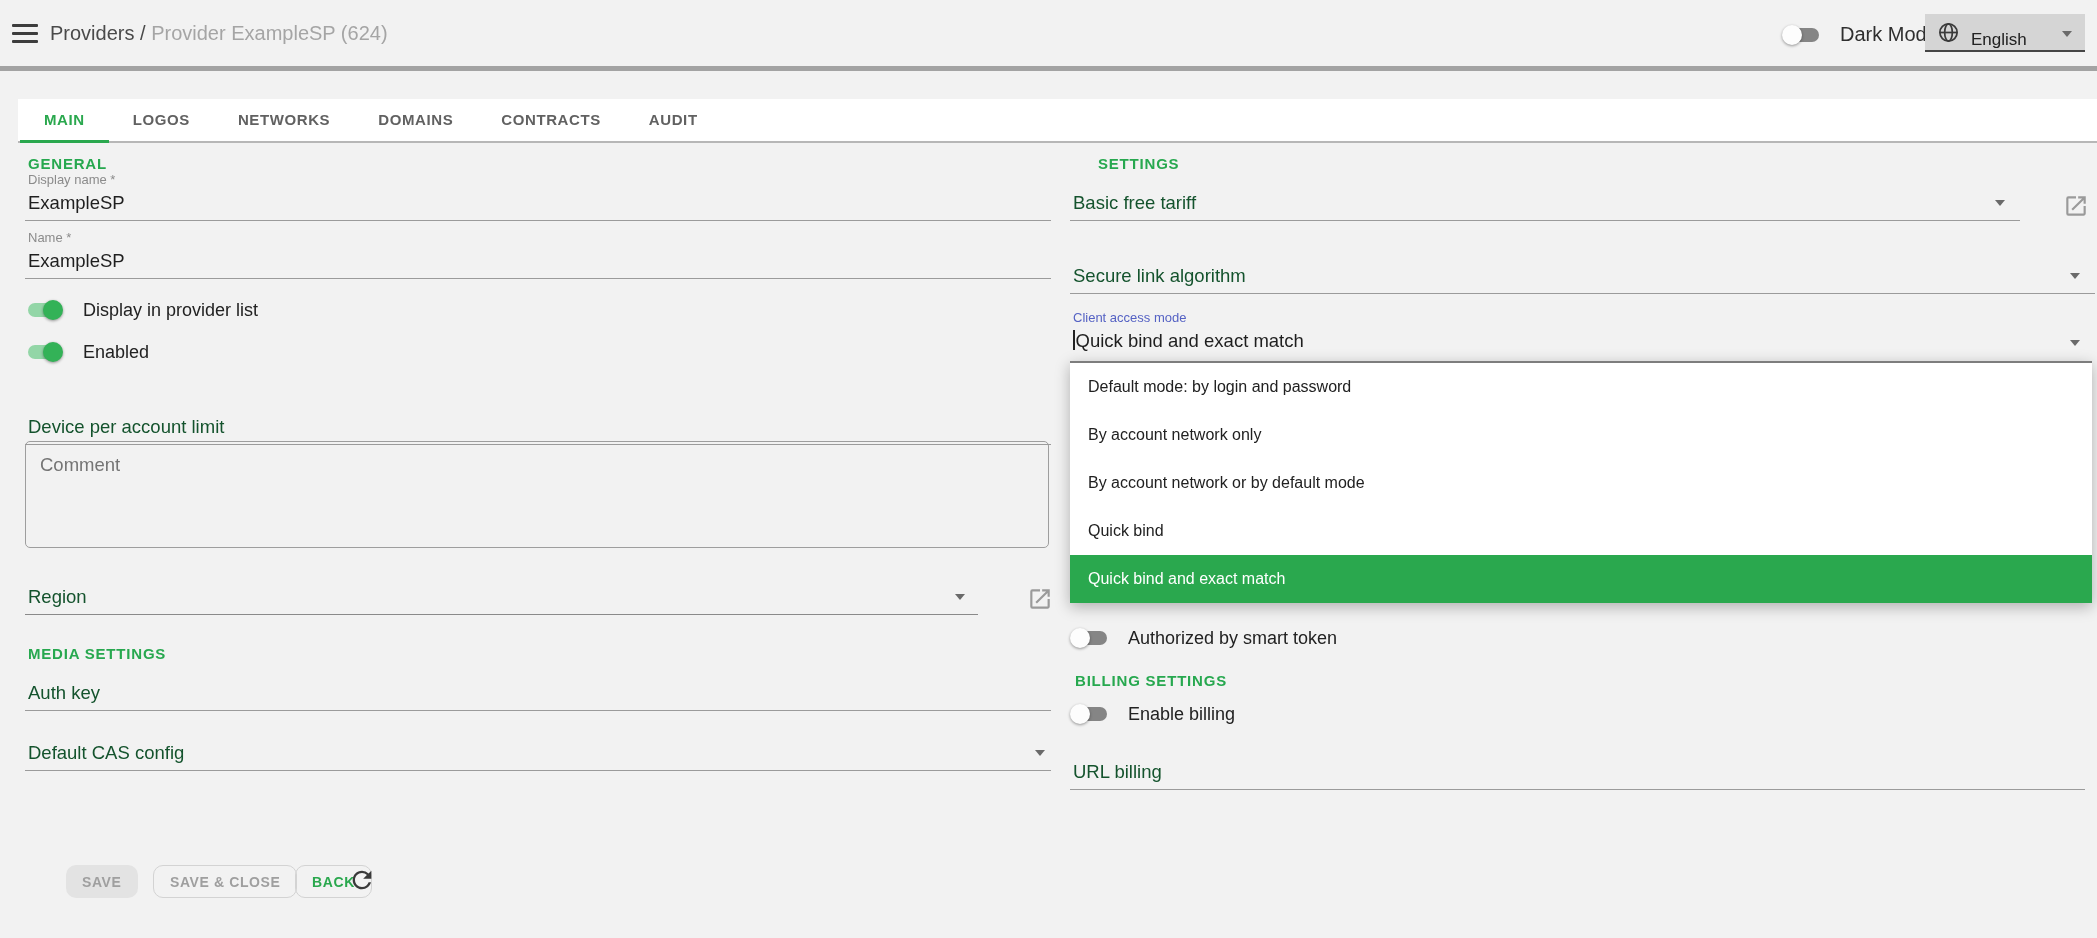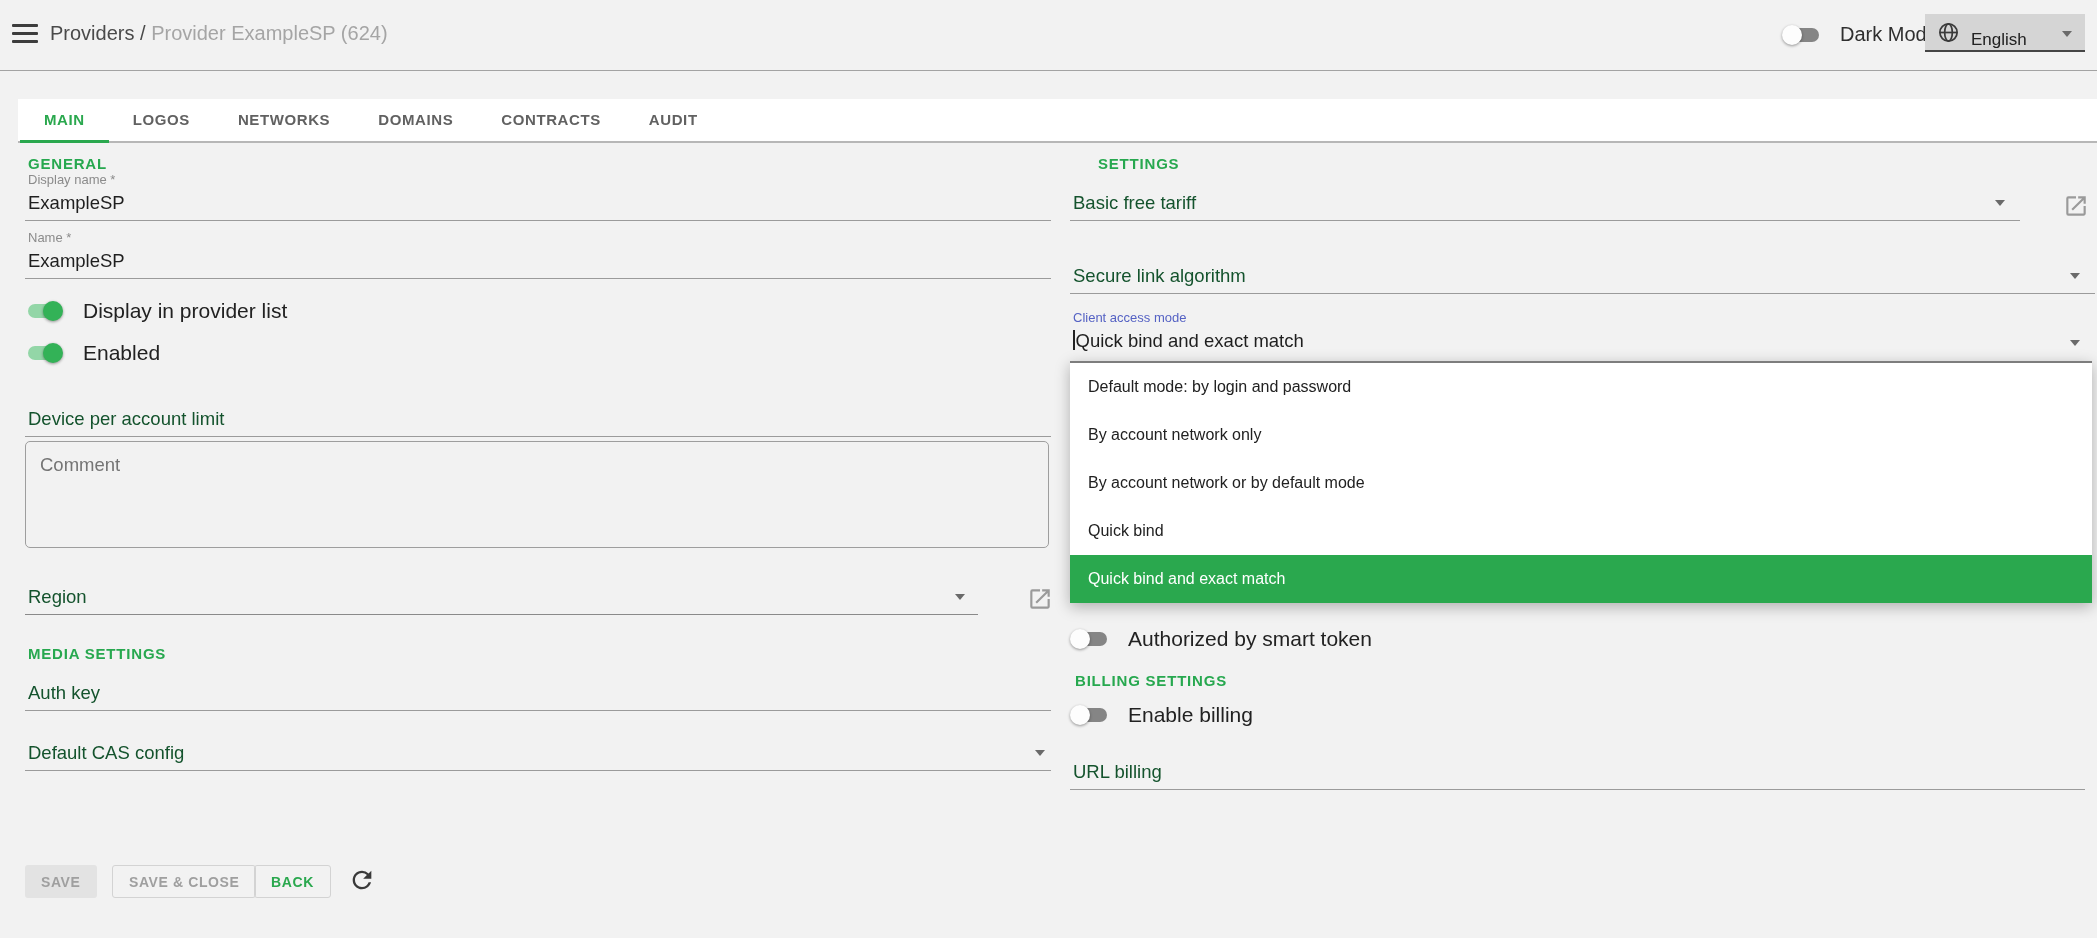--- a/index.html
+++ b/index.html
@@ -1,21 +1,21 @@
 <!DOCTYPE html>
 <html><head>
 <meta charset="utf-8">
 <style>
   * { margin:0; padding:0; box-sizing:border-box; }
   html,body { background:#f2f2f2; }
   body { font-family:"Liberation Sans", sans-serif; color:#2b2b2b; }
   .canvas { position:relative; width:2097px; height:938px; overflow:hidden; background:#f2f2f2; }
 
   
-  .topbar { position:absolute; left:0; top:0; width:2097px; height:71px; border-bottom:1px solid #a3a3a3; }
+  .topbar { position:absolute; left:0; top:0; width:2097px; height:71px; border-bottom:5px solid #a3a3a3; }
   .hamburger { position:absolute; left:12px; top:24px; width:26px; height:19px; cursor:pointer; }
   .hamburger span { display:block; height:3px; background:#3d3d3d; border-radius:1px; margin-bottom:5px; }
   .breadcrumb { position:absolute; left:50px; top:22px; font-size:20px; white-space:nowrap; }
   .crumb-root { color:#4a4a4a; }
   .crumb-cur { color:#a5a5a5; }
 
   .dm-wrap { position:absolute; left:1782px; top:24px; display:flex; align-items:center; }
   .dm-label { position:absolute; left:1840px; top:23px; font-size:20px; color:#2f2f2f; }
 
   .lang { position:absolute; left:1925px; top:14px; width:160px; height:38px; background:#d5d5d5; border-bottom:2px solid #454545; display:flex; align-items:center; cursor:pointer; }
@@ -45,32 +45,32 @@
 
   
   .swrow { position:absolute; display:flex; align-items:center; cursor:pointer; }
   .sw { position:relative; width:40px; height:22px; flex:0 0 40px; }
   .sw .track { position:absolute; left:3px; top:4px; width:34px; height:14px; border-radius:8px; }
   .sw .thumb { position:absolute; top:1px; width:20px; height:20px; border-radius:50%; box-shadow:0 1px 3px rgba(0,0,0,.4); }
   .sw.on  .track { background:#93d6a7; }
   .sw.on  .thumb { left:18px; background:#33b257; }
   .sw.off .track { background:#858585; }
   .sw.off .thumb { left:0; background:#fdfdfd; }
-  .swlabel { margin-left:18px; font-size:21px; color:#222; }
+  .swlabel { margin-left:18px; font-size:18px; color:#222; }
 
   
   .comment-box { position:absolute; left:25px; top:441px; width:1024px; height:107px; border:1px solid #9e9e9e; border-radius:5px; padding:12px 14px; font-size:18.5px; color:#757575; cursor:text; }
 
   
   .panel { position:absolute; left:1070px; top:361px; width:1022px; background:#ffffff; border-top:2px solid #7d7d7d; box-shadow:0 4px 14px rgba(0,0,0,.28); z-index:5; }
   .opt { height:48px; line-height:48px; padding-left:18px; font-size:16px; color:#212121; cursor:pointer; white-space:nowrap; }
   .opt.selected { background:#2aa84e; color:#ffffff; }
 
   
-  .btn { position:absolute; top:865px; height:33px; border-radius:3px; font-family:"Liberation Sans", sans-serif; font-size:14px; font-weight:bold; letter-spacing:0.6px; padding:0 16px; cursor:pointer; background:transparent; }
+  .btn { position:absolute; top:865px; height:33px; border-radius:10px; font-family:"Liberation Sans", sans-serif; font-size:14px; font-weight:bold; letter-spacing:0.6px; padding:0 16px; cursor:pointer; background:transparent;margin-left:41px; }
   .btn.disabled-filled { left:25px; background:#e3e3e3; border:none; color:#9f9f9f; }
   .btn.disabled-outline { left:112px; border:1px solid #d3d3d3; color:#9f9f9f; }
   .btn.back { left:254px; border:1px solid #d3d3d3; color:#2aa84e; }
   .refresh { position:absolute; left:348px; top:866px; width:28px; height:28px; cursor:pointer; }
 
   .extlink { position:absolute; width:26px; height:26px; cursor:pointer; }
 </style>
 </head>
 <body>
 
@@ -139,21 +139,21 @@
 
   <div class="swrow" style="left:25px; top:341px;">
     <div class="sw on">
         <div class="track"></div>
         <div class="thumb"></div>
       </div>
     <div class="swlabel">Enabled</div>
   </div>
 
   <div class="field" style="left:25px; top:398px; width:1026px;">
-    <div class="fvalue empty" style="margin-top:8px;">Device per account limit</div>
+    <div class="fvalue empty" style="margin-top:16px;">Device per account limit</div>
     <div class="underline"></div>
   </div>
 
   <div class="comment-box">
     <span>Comment</span>
   </div>
 
   <div class="field" style="left:25px; top:584px; width:953px;">
     <div class="fvalue empty" style="margin-top:0;">Region</div>
     <div class="underline" style="background:#8a8a8a;"></div>

